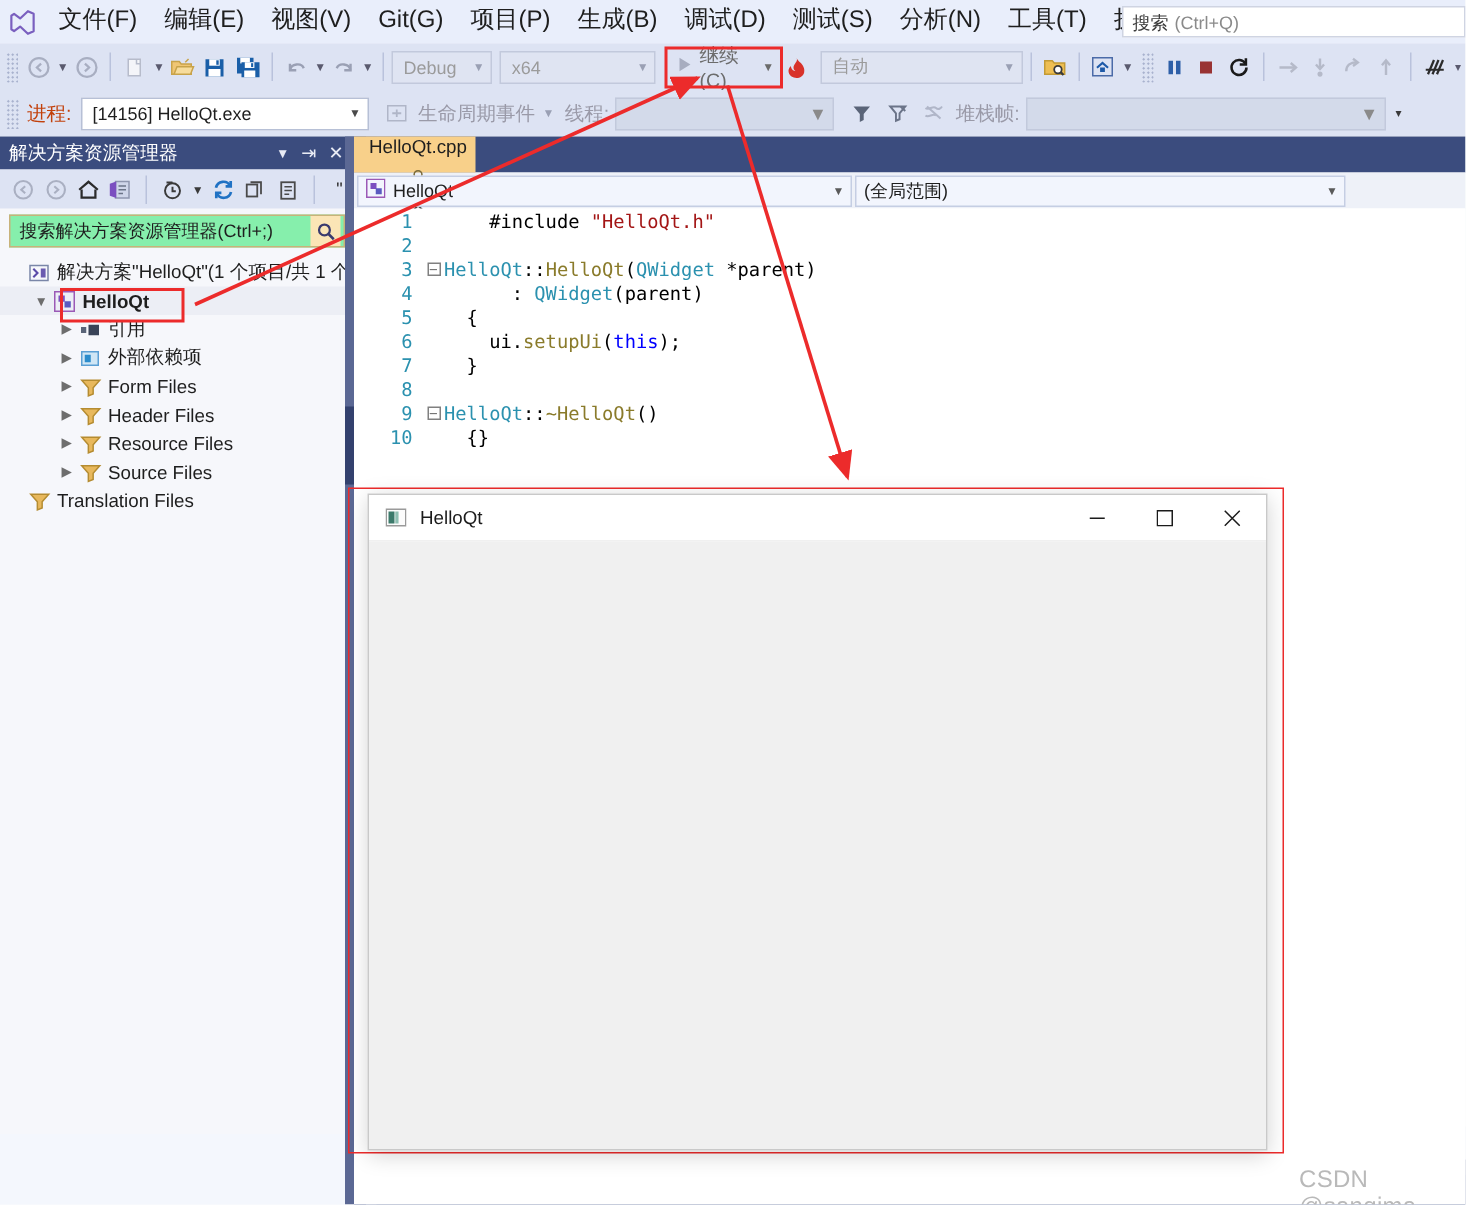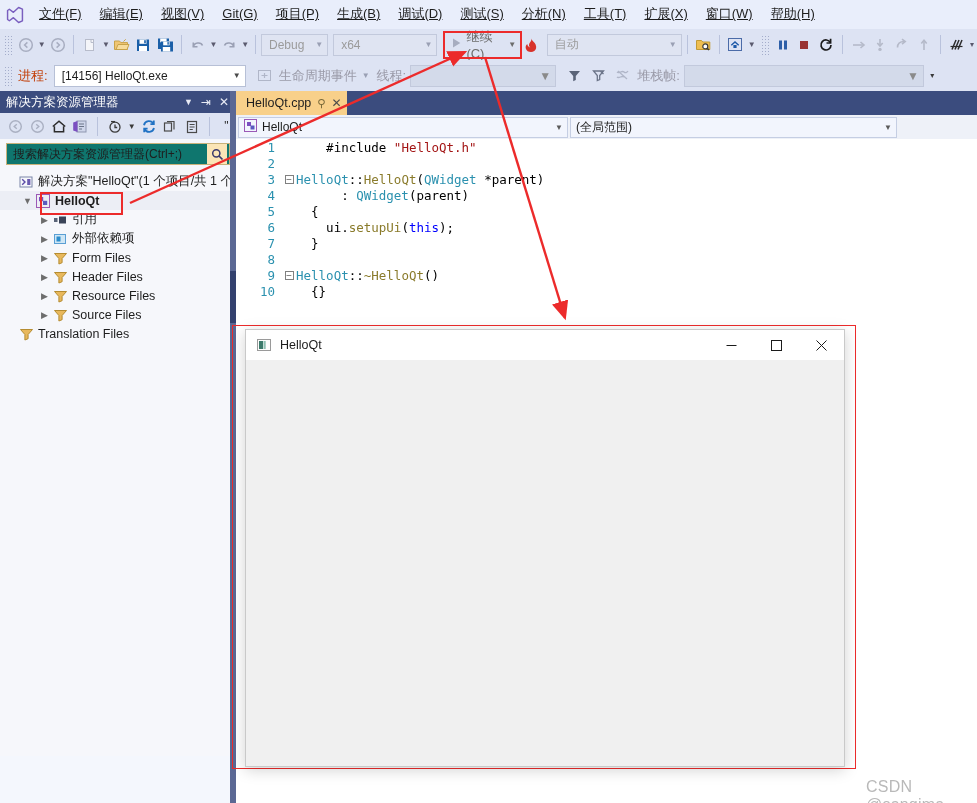--- a/index.html
+++ b/index.html
@@ -20,23 +20,22 @@
   }
 
   
   .menubar {
     position: absolute; left:0; top:0; width:977px; height:29px;
     background: #e9eefb;
     display: flex; align-items: center;
   }
   .vs-logo { width: 30px; height: 28px; display:flex; align-items:center; justify-content:center; }
   .menu-item {
-    padding: 3px 9px 4px 9px; color:#1e1e1e; font-size:13px; white-space:nowrap;
+    padding: 3px 9px 4px 9px; color:#1e1e1e; font-size:16px; white-space:nowrap;
     line-height: 16px;
-    text-decoration: underline;
   }
   .search-box {
     position:absolute; left:748px; top:4px; width:229px; height:21px;
     background:#ffffff; border:1px solid #cfd4e2;
     color:#8a8a8a; font-size:12px; padding:3px 6px; line-height:14px;
     display:flex; align-items:center;
   }
   .search-box .sq { color:#3a3a3a; }
 
   
@@ -92,39 +91,39 @@
   .sol-title {
     height:22px; background:#3b4c7e; color:#ffffff;
     display:flex; align-items:center; padding-left:6px; font-size:12.5px;
   }
   .sol-title .tools { margin-left:auto; display:flex; align-items:center; gap:8px; padding-right:7px; color:#e8ebf5; }
   .sol-toolbar {
     height:26px; background:#dde3f3; display:flex; align-items:center; padding-left:6px; gap:2px;
   }
   .sol-tb-btn { width:21px; height:21px; display:flex; align-items:center; justify-content:center; }
   .sol-search {
-    margin:4px 6px 2px 6px; height:22px; background:#0f766e;
+    margin:4px 6px 2px 6px; height:22px; background:#86efac;
     border:1px solid #c8b27a; display:flex; align-items:center;
     padding:0 2px 0 6px; font-size:12px; color:#1e1e1e;
   }
   .sol-search .si { margin-left:auto; width:20px; height:20px; background:#fbe5b6;
      display:flex; align-items:center; justify-content:center; }
   .tree { padding-top:5px; font-size:12.5px; color:#1e1e1e; }
   .tnode { display:flex; align-items:center; height:19px; padding-left:4px; white-space:nowrap; }
   .tw { width:13px; display:flex; align-items:center; justify-content:center; color:#6d6d6d; font-size:9px; }
   .ticon { width:18px; display:flex; align-items:center; justify-content:center; margin-right:3px; }
   .tnode.sel { background:#eceef5; }
   .tnode.sel .tlabel { font-weight:bold; }
 
   
   .editor-area { position:absolute; left:236px; top:0; width:741px; height:712px; background:#ffffff; }
   .tabstrip { height:24px; background:#3b4c7e; display:flex; align-items:flex-end; }
   .tab-active {
     height:24px; background:#f8d08a; color:#1e1e1e; font-size:12.5px;
-    display:flex; align-items:center; padding:0 6px 0 10px; gap:6px;
+    display:flex; align-items:center; padding:0 6px 0 10px; gap:6px;flex-direction:column;
   }
   .tab-active .dirty { color:#7a6a3a; font-size:11px; }
   .tab-active .x { color:#4a4a4a; font-size:12px; }
   .nav-bar { height:24px; background:#eef1f8; display:flex; align-items:center; gap:2px; padding:1px 2px; }
   .nav-combo {
     height:21px; background:#f2f5fd; border:1px solid #c5cee3;
     display:flex; align-items:center; padding:0 4px 0 5px; font-size:12px; color:#1e1e1e;
     justify-content:space-between;
   }
   .code-area { position:absolute; left:0; top:48px; width:741px; height:664px; background:#ffffff; overflow:hidden; }
@@ -200,20 +199,24 @@
         <div class="menu-item">项目(P)</div>
         <div class="menu-item">生成(B)</div>
         <div class="menu-item">调试(D)</div>
         <div class="menu-item">测试(S)</div>
         <div class="menu-item">分析(N)</div>
         <div class="menu-item">工具(T)</div>
         <div class="menu-item">扩展(X)</div>
         <div class="menu-item">窗口(W)</div>
         <div class="menu-item">帮助(H)</div>
       </div>
+    <div class="search-box">
+      <span class="sq">搜索</span>
+      <span style="padding-left:4px;">(Ctrl+Q)</span>
+    </div>
   </div>
 
   <div class="toolbar1">
     <div class="grip"></div>
 
     <div class="tb-btn">
       <svg width="16" height="16" viewBox="0 0 16 16">
           <circle cx="8" cy="8" r="6.3" fill="none" stroke="#a8aec1" stroke-width="1.5"></circle>
           <path d="M9.4 5.4 6.6 8l2.8 2.6" fill="none" stroke="#a8aec1" stroke-width="1.5"></path>
         </svg>

